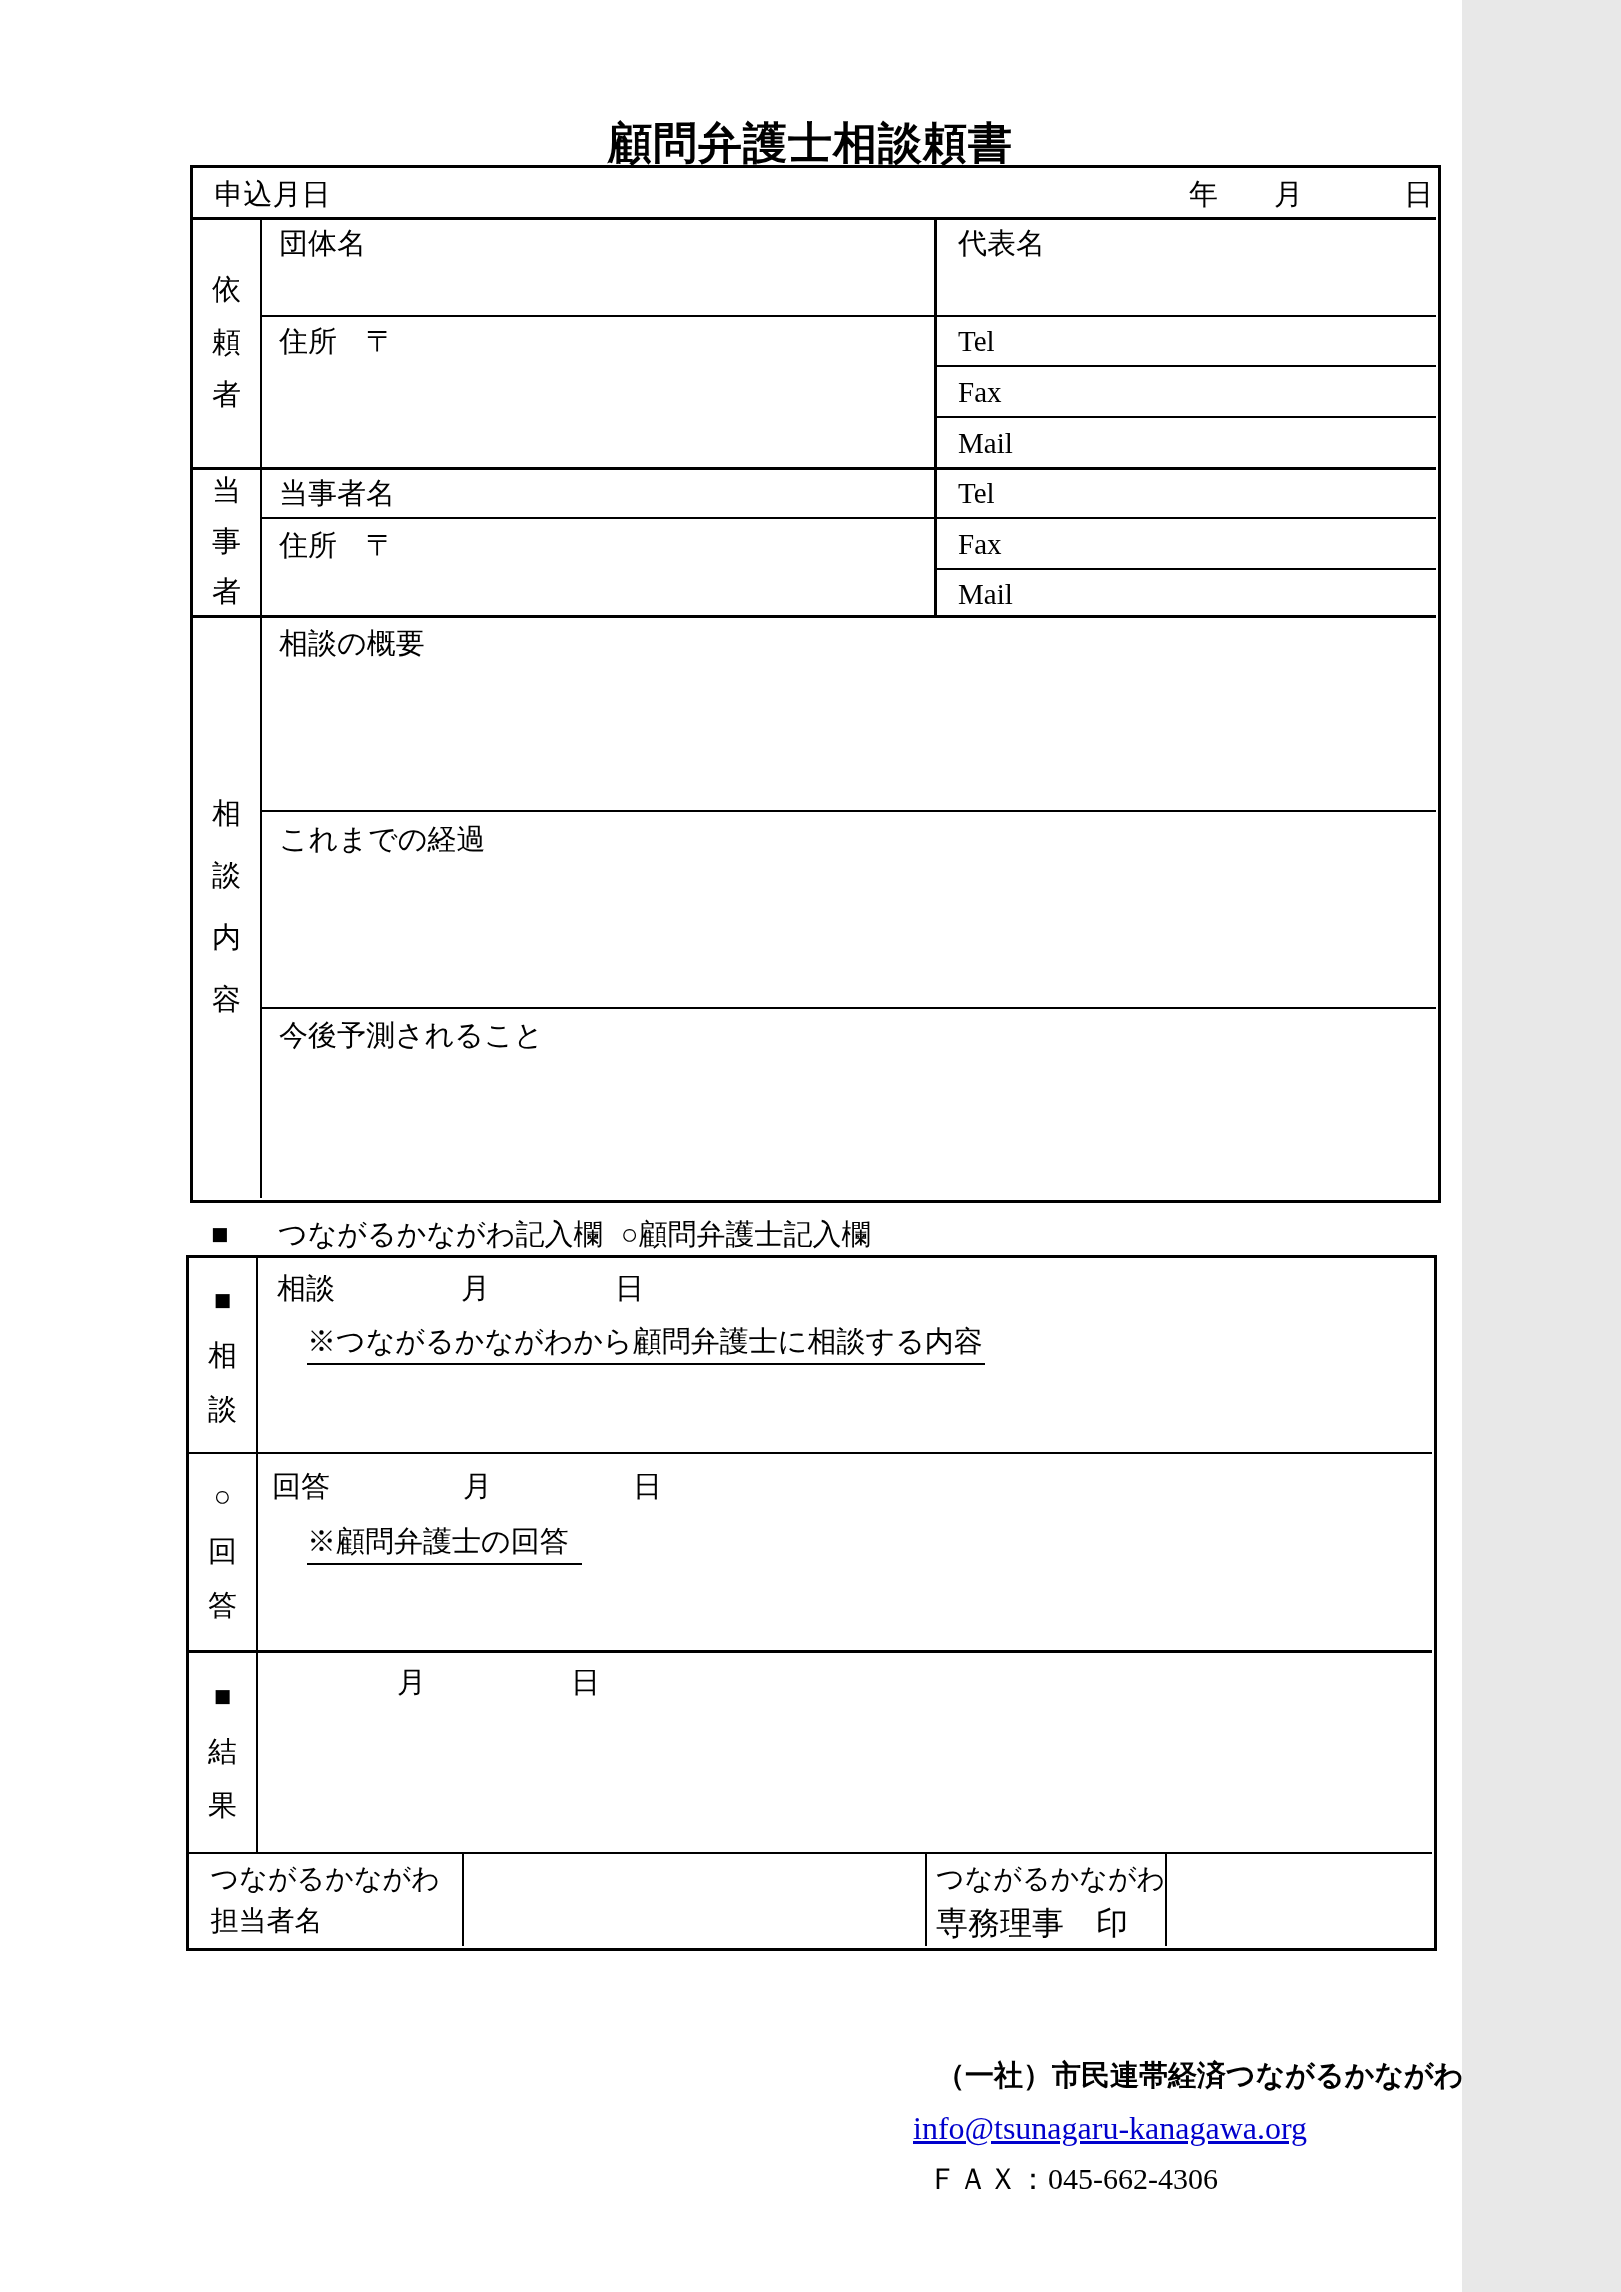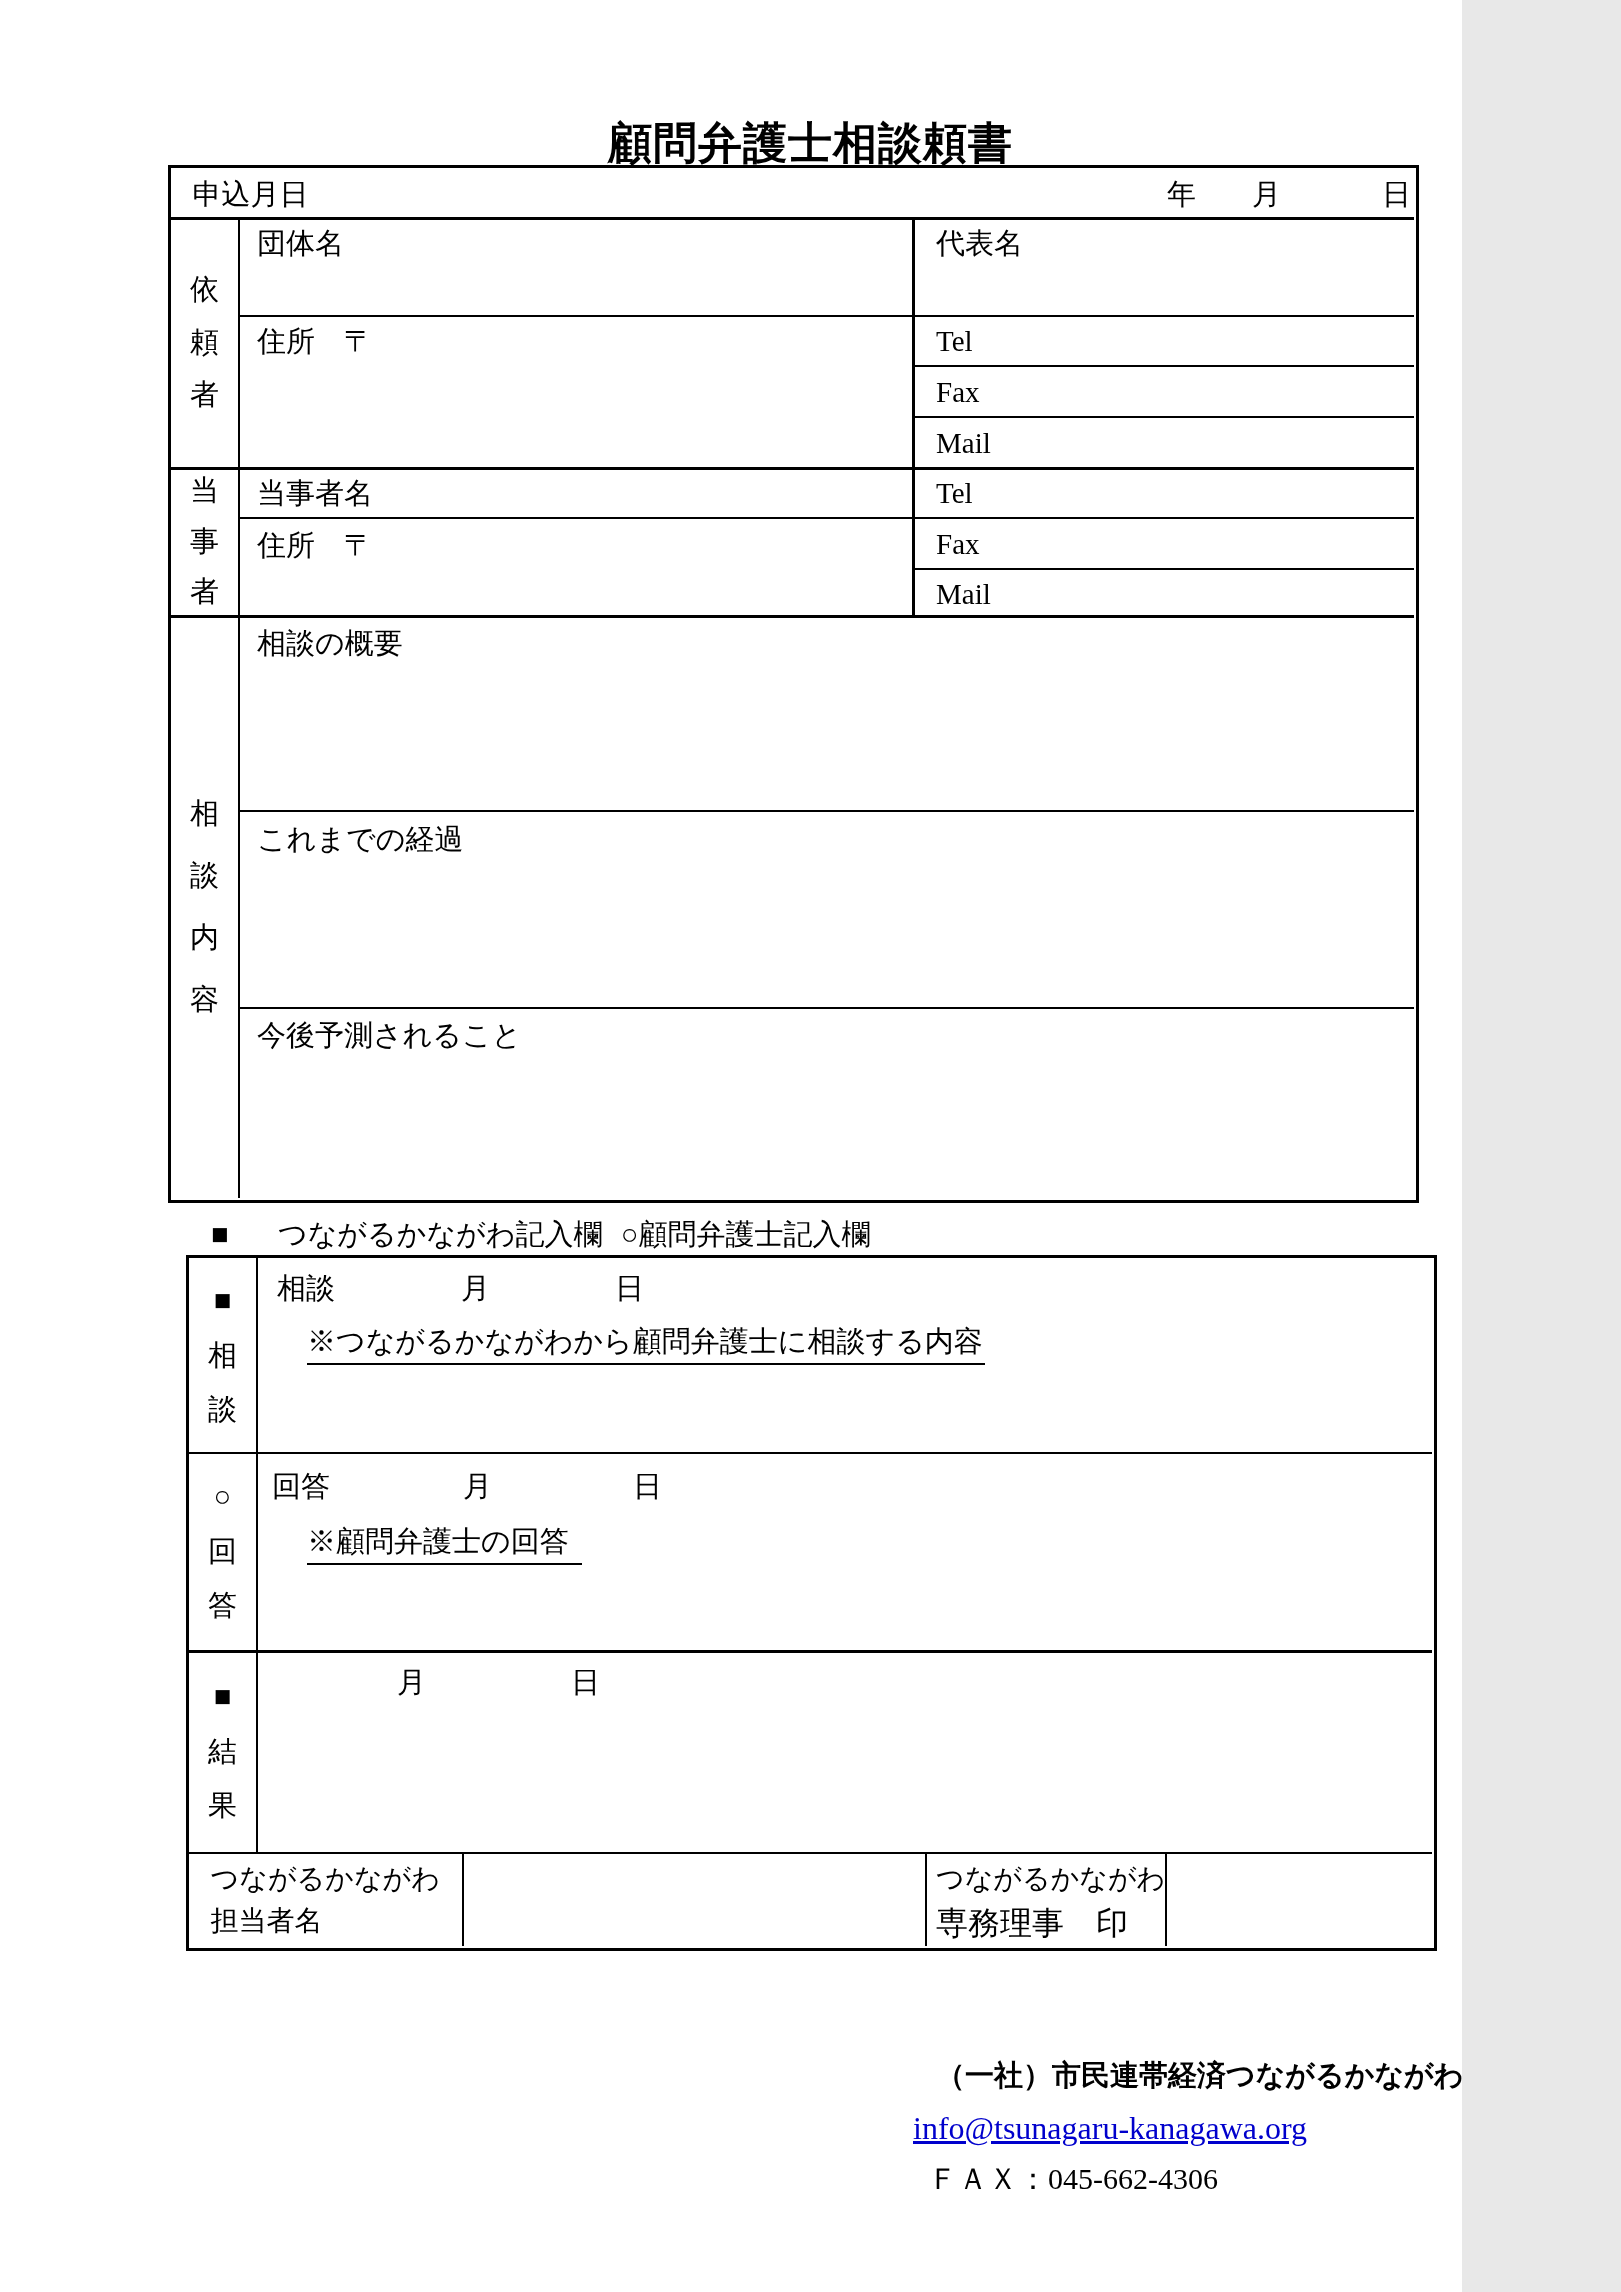--- a/index.html
+++ b/index.html
@@ -18,21 +18,21 @@
   .f-mail{font-size:32px;color:#0000cc;text-decoration:underline;}
   .f-fax{font-weight:normal;font-size:30px;}
 </style>
 </head>
 <body>
 
 <div class="page">
 
   <div class="doc-title">顧問弁護士相談頼書</div>
 
-  <div class="tbl" style="left:168px;top:165px;width:1251px;height:1038px;text-align:center;">
+  <div class="tbl" style="left:190px;top:165px;width:1251px;height:1038px;text-align:center;">
 
     <i class="hl" style="left:0;top:49px;width:1243px;height:2.9px;"></i>
     <i class="hl" style="left:67px;top:147px;width:1176px;height:2px;"></i>
     <i class="hl" style="left:741px;top:197px;width:502px;height:2px;"></i>
     <i class="hl" style="left:741px;top:248px;width:502px;height:2px;"></i>
     <i class="hl" style="left:0;top:299px;width:1243px;height:2.9px;"></i>
     <i class="hl" style="left:67px;top:349px;width:1176px;height:2px;"></i>
     <i class="hl" style="left:741px;top:400px;width:502px;height:2px;"></i>
     <i class="hl" style="left:0;top:447px;width:1243px;height:2.9px;"></i>
     <i class="hl" style="left:67px;top:642px;width:1176px;height:2px;"></i>

